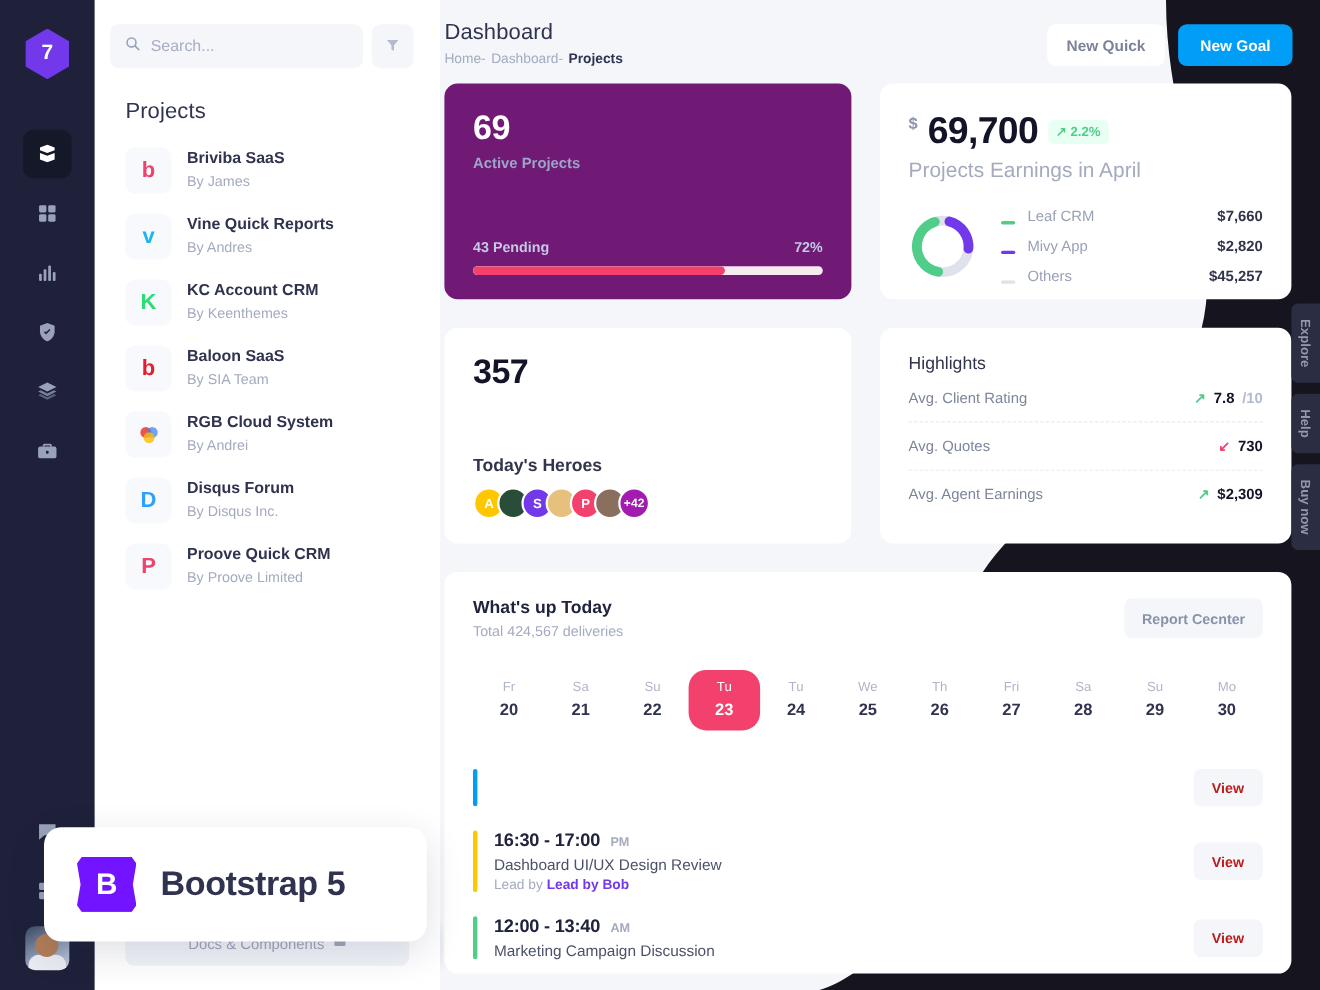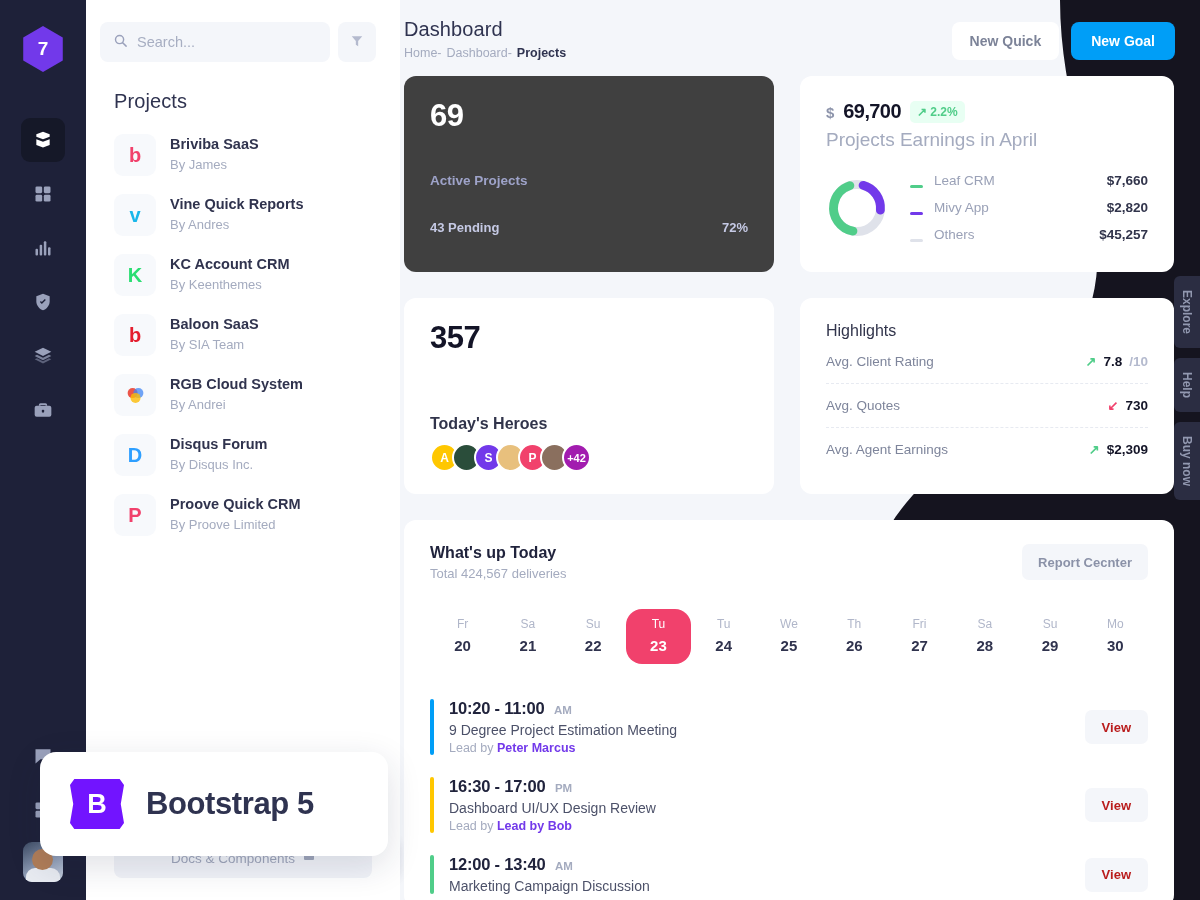--- a/index.html
+++ b/index.html
@@ -122,34 +122,34 @@
     height:38px; padding:0 20px; border-radius:8px; border:none; cursor:pointer;
     background:#009ef7; color:#fff; font-size:14px; font-weight:600; font-family:inherit;
   }
 
   .grid { display:grid; grid-template-columns:370px 374px; gap:26px; padding:16px 0 0 4px; }
 
   .card { background:#fff; border-radius:12px; }
 
   
   .card-active {
-    background:#404040; border-radius:12px; padding:24px 26px 22px; height:196px;
-    display:flex; flex-direction:column;gap:32px;
+    background:#701a75; border-radius:12px; padding:24px 26px 22px; height:196px;
+    display:flex; flex-direction:column;
   }
   .big-num { font-size:31px; font-weight:700; color:#fff; line-height:1.05; letter-spacing:-.5px; }
   .big-sub { font-size:13.5px; color:#9ea3c9; margin-top:8px; font-weight:600; }
   .prog-row { margin-top:auto; display:flex; justify-content:space-between; font-size:13px; font-weight:700; color:#c5c9e4; }
   .prog-track { margin-top:10px; height:8px; border-radius:5px; background:#f7eaf0; overflow:hidden; }
   .prog-fill { height:100%; border-radius:5px; background:#f1416c; }
 
   
   .card-earn { padding:24px 26px 24px; height:196px; }
   .earn-amt { display:flex; align-items:center; gap:9px; }
   .dollar { font-size:15px; color:#8d94ab; font-weight:600; align-self:flex-start; margin-top:4px; }
-  .amt { font-size:20px; font-weight:700; color:#131427; letter-spacing:-.6px; }
+  .amt { font-size:34px; font-weight:700; color:#131427; letter-spacing:-.6px; }
   .pill { background:#e8fff3; color:#50cd89; font-size:12px; font-weight:700; padding:4px 7px; border-radius:5px; }
   .earn-sub { font-size:19px; color:#a4abbf; margin-top:6px; }
   .earn-body { display:flex; align-items:center; gap:22px; margin-top:22px; }
   .donut { width:62px; height:62px; flex:none; }
   .legend { flex:1; display:flex; flex-direction:column; gap:12px; }
   .legend-row { display:flex; align-items:flex-end; font-size:13.5px; }
   .dash { width:13px; height:3px; border-radius:2px; margin-right:11px; flex:none; }
   .legend-name { color:#9aa1b7; font-weight:500; }
   .legend-val { margin-left:auto; color:#31344b; font-weight:700; }
 
@@ -562,28 +562,20 @@
         </div>
       <div class="day">
           <div class="dow">Mo</div>
           <div class="dnum">30</div>
         </div>
     </div>
 
     <div class="events">
       <div class="event">
         <div class="evbar" style="background:#009ef7"></div>
-        <div>
-          <div>
-            <span class="evtime">10:20 - 11:00</span>
-            <span class="evmer">AM</span>
-          </div>
-          <div class="evname">9 Degree Project Estimation Meeting</div>
-          <div class="evlead"><span>Lead by </span><b>Peter Marcus</b></div>
-        </div>
         <button class="view-btn">View</button>
       </div>
       <div class="event">
         <div class="evbar" style="background:#ffc700"></div>
         <div>
           <div>
             <span class="evtime">16:30 - 17:00</span>
             <span class="evmer">PM</span>
           </div>
           <div class="evname">Dashboard UI/UX Design Review</div>

